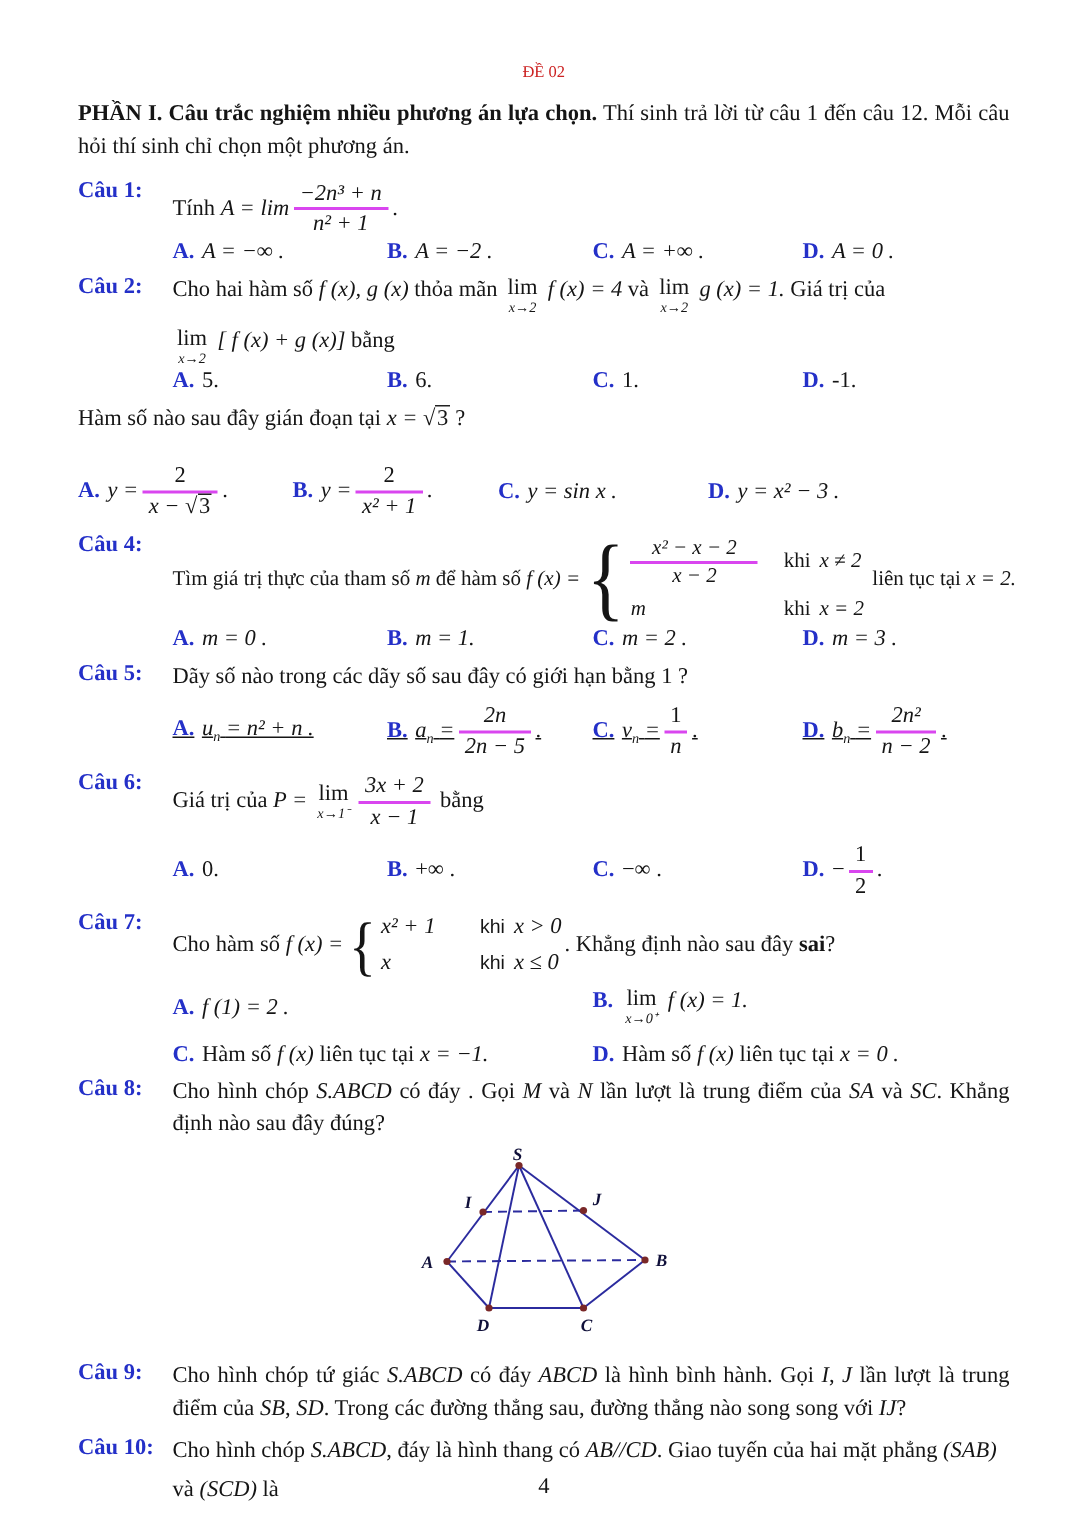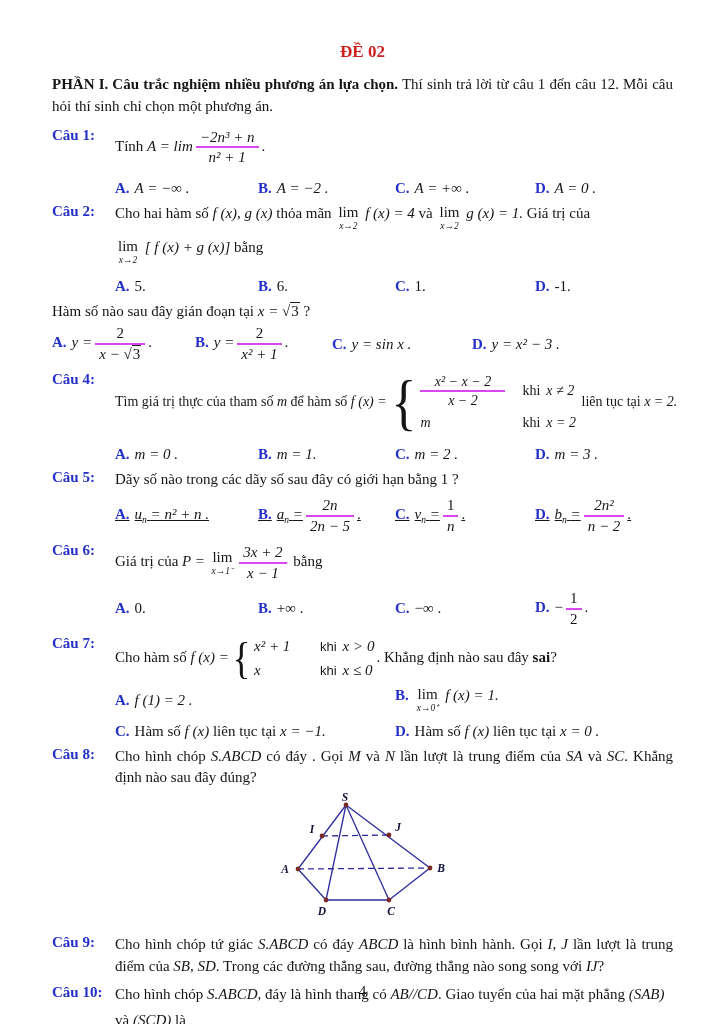--- a/index.html
+++ b/index.html
@@ -1,27 +1,27 @@
 <!DOCTYPE html>
 <html><head>
 <meta charset="utf-8">
 <style>
   html,body{margin:0;padding:0;background:#ffffff;}
   .page{width:725px;height:1024px;background:#fff;position:relative;overflow:hidden;
         font-family:"Liberation Serif",serif;color:#151515;font-size:15px;}
   .content{padding:42px 52px 0 52px;}
-  .doc-title{text-align:center;font-weight:bold;color:#cc2222;font-size:17px;margin-bottom:12px;}
+  .doc-title{text-align:center;font-weight:normal;color:#cc2222;font-size:11px;margin-bottom:12px;}
   .intro{text-align:justify;line-height:1.45;margin-bottom:9px;}
   .intro b{font-weight:bold;}
   .q{display:flex;margin-bottom:6px;}
   .qlabel{flex:0 0 63px;width:63px;color:#2430c8;font-weight:bold;}
   .qcontent{flex:1;min-width:0;}
   .qline{line-height:1.45;text-align:justify;}
   .tight{text-align:left;}
-  .opts{display:grid;grid-template-columns:143px 137px 140px 1fr;align-items:center;margin-top:12px;}
+  .opts{display:grid;grid-template-columns:143px 137px 140px 1fr;align-items:center;margin-top:0;}
   .opts2{display:grid;grid-template-columns:280px 1fr;align-items:center;row-gap:9px;margin-top:4px;}
   .opt{white-space:nowrap;}
   .ol{color:#2430c8;font-weight:bold;margin-right:5px;font-style:normal;}
   .m{font-style:italic;}
   .frac{display:inline-block;vertical-align:middle;text-align:center;line-height:1.25;margin:1px 3px;}
   .fnum{display:block;border-bottom:2px solid #d946ef;padding:0 4px;}
   .fden{display:block;padding:0 4px;}
   .lim{display:inline-block;text-align:center;line-height:1;margin:0 3px;}
   .lim-mid{vertical-align:middle;}
   .lim-inline{vertical-align:-0.75em;}
@@ -101,21 +101,21 @@
   </div>
 
   <div class="q">
     <div class="qcontent">
       <div class="qline tight">
         <span>Hàm số nào sau đây gián đoạn tại</span>
         <span class="m">x =</span>
         <span class="sqrt"><span class="rsym">√</span><span class="rval">3</span></span>
         <span>?</span>
       </div>
-      <div class="opts" style="margin-top:1px;">
+      <div class="opts" style="margin-top:17px;">
         <span class="opt"><span class="ol">A.</span><span class="m">y =</span><span class="frac"><span class="fnum">2</span><span class="fden"><span class="m">x −</span> <span class="sqrt"><span class="rsym">√</span><span class="rval">3</span></span></span></span><span>.</span></span>
         <span class="opt"><span class="ol">B.</span><span class="m">y =</span><span class="frac"><span class="fnum">2</span><span class="fden m">x² + 1</span></span><span>.</span></span>
         <span class="opt"><span class="ol">C.</span><span class="m">y = sin x .</span></span>
         <span class="opt"><span class="ol">D.</span><span class="m">y = x² − 3 .</span></span>
       </div>
     </div>
   </div>
 
   <div class="q">
     <span class="qlabel">Câu 4:</span>

